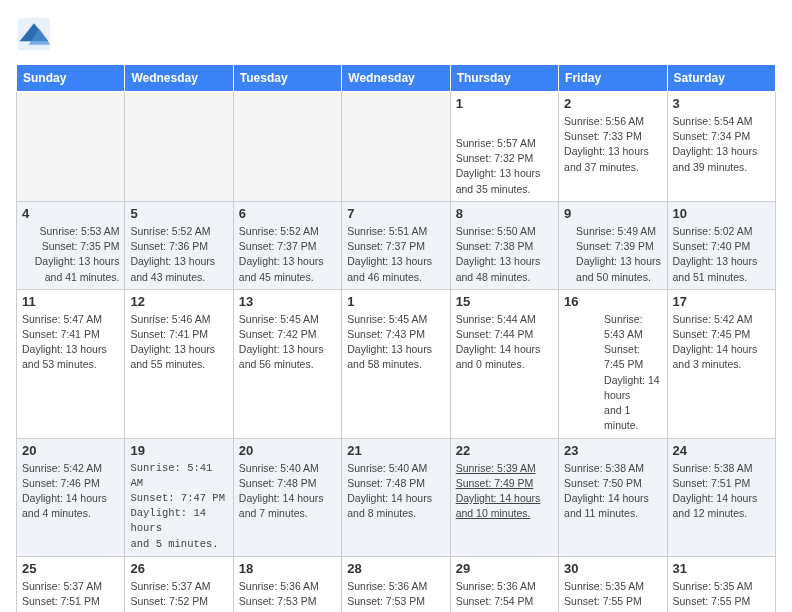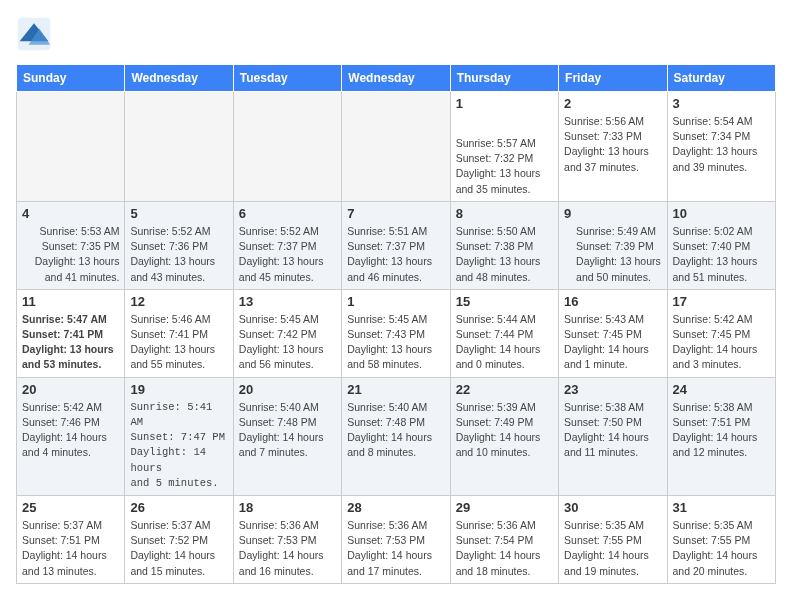--- a/index.html
+++ b/index.html
@@ -201,21 +201,21 @@
           <div class="day-number">10</div>
           <div class="day-detail" style="white-space: pre-line;">Sunrise: 5:02 AM
 Sunset: 7:40 PM
 Daylight: 13 hours
 and 51 minutes.</div>
         </td>
       </tr>
       <tr>
         <td>
           <div class="day-number">11</div>
-          <div class="day-detail" style="white-space: pre-line; font-weight: bold;">Sunrise: 5:47 AM
+          <div class="day-detail" style="white-space: pre-line;">Sunrise: 5:47 AM
 Sunset: 7:41 PM
 Daylight: 13 hours
 and 53 minutes.</div>
         </td>
         <td>
           <div class="day-number">12</div>
           <div class="day-detail" style="white-space: pre-line;">Sunrise: 5:46 AM
 Sunset: 7:41 PM
 Daylight: 13 hours
 and 55 minutes.</div>
@@ -236,21 +236,21 @@
         </td>
         <td>
           <div class="day-number">15</div>
           <div class="day-detail" style="white-space: pre-line;">Sunrise: 5:44 AM
 Sunset: 7:44 PM
 Daylight: 14 hours
 and 0 minutes.</div>
         </td>
         <td>
           <div class="day-number">16</div>
-          <div class="day-detail" style="white-space: pre-line;">Sunrise: 5:43 AM
+          <div class="day-detail" style="white-space: pre-line; margin-left: 40px;">Sunrise: 5:43 AM
 Sunset: 7:45 PM
 Daylight: 14 hours
 and 1 minute.</div>
         </td>
         <td>
           <div class="day-number">17</div>
           <div class="day-detail" style="white-space: pre-line;">Sunrise: 5:42 AM
 Sunset: 7:45 PM
 Daylight: 14 hours
 and 3 minutes.</div>
@@ -280,21 +280,21 @@
         </td>
         <td>
           <div class="day-number">21</div>
           <div class="day-detail" style="white-space: pre-line;">Sunrise: 5:40 AM
 Sunset: 7:48 PM
 Daylight: 14 hours
 and 8 minutes.</div>
         </td>
         <td>
           <div class="day-number">22</div>
-          <div class="day-detail" style="white-space: pre-line;">Sunrise: 5:39 AM
+          <div class="day-detail" style="white-space: pre-line; text-decoration: underline;">Sunrise: 5:39 AM
 Sunset: 7:49 PM
 Daylight: 14 hours
 and 10 minutes.</div>
         </td>
         <td>
           <div class="day-number">23</div>
           <div class="day-detail" style="white-space: pre-line;">Sunrise: 5:38 AM
 Sunset: 7:50 PM
 Daylight: 14 hours
 and 11 minutes.</div>

